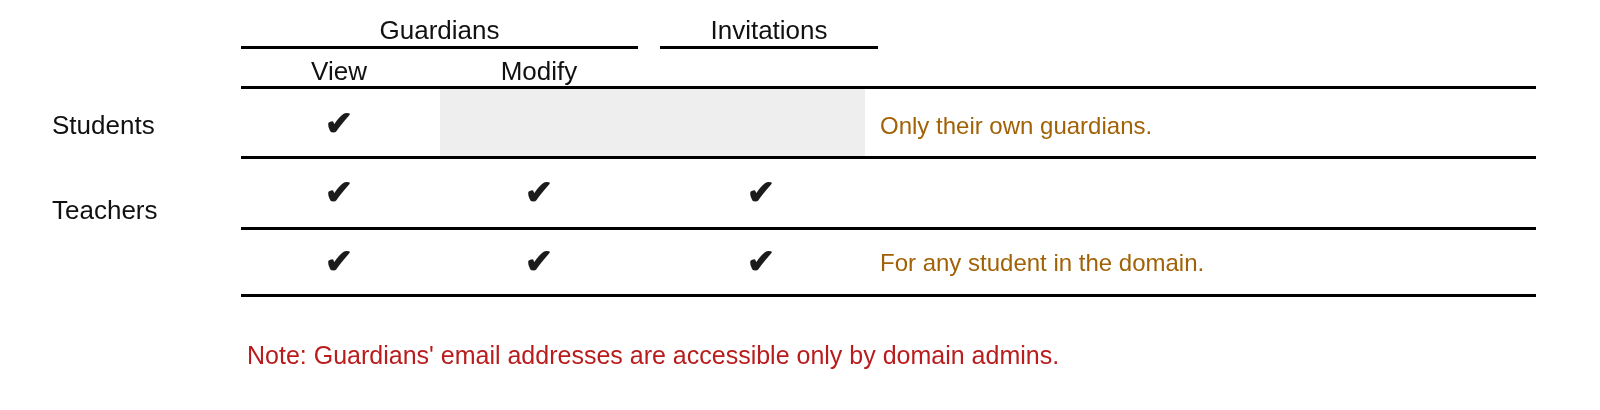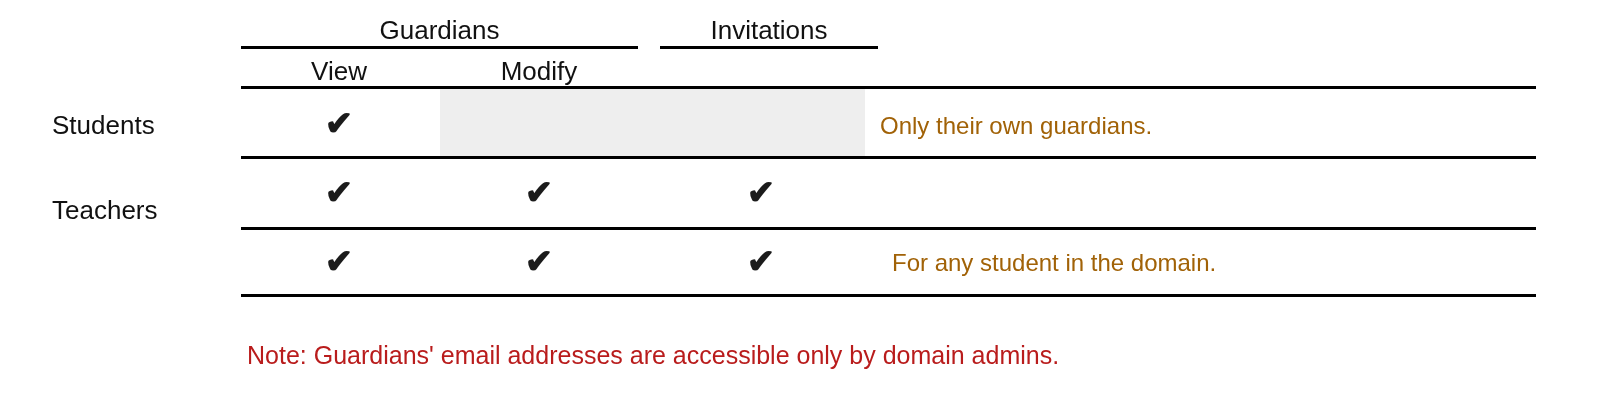--- a/index.html
+++ b/index.html
@@ -113,21 +113,21 @@
   .note-cell {
     position: absolute;
     left: 880px;
     width: 660px;
     font-size: 24px;
     line-height: 31px;
     color: #a16207;
   }
   .note-row0 { top: 110px; }
   .note-row1 { top: 163px; }
-  .note-row2 { top: 247px; margin-left: 12px; }
+  .note-row2 { top: 247px; }
 
   
   .footnote {
     position: absolute;
     left: 247px;
     top: 340px;
     font-size: 25px;
     line-height: 30px;
     color: #b91c1c;
     white-space: nowrap;

